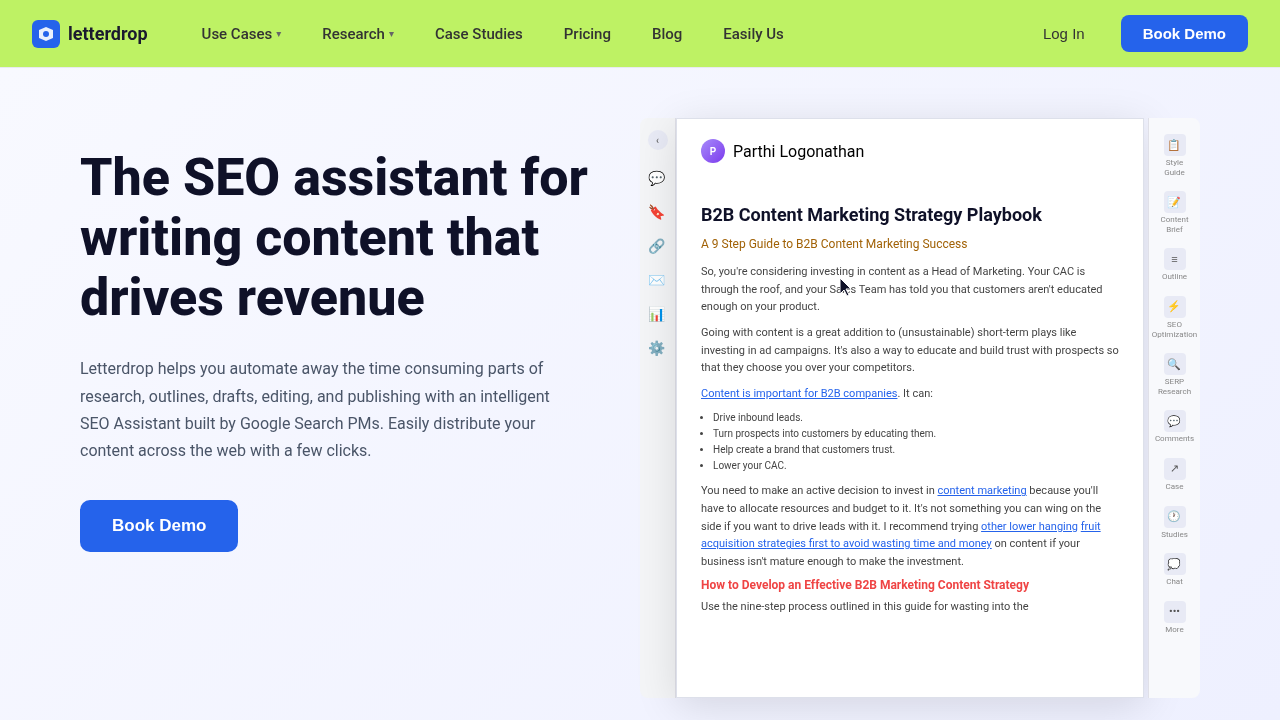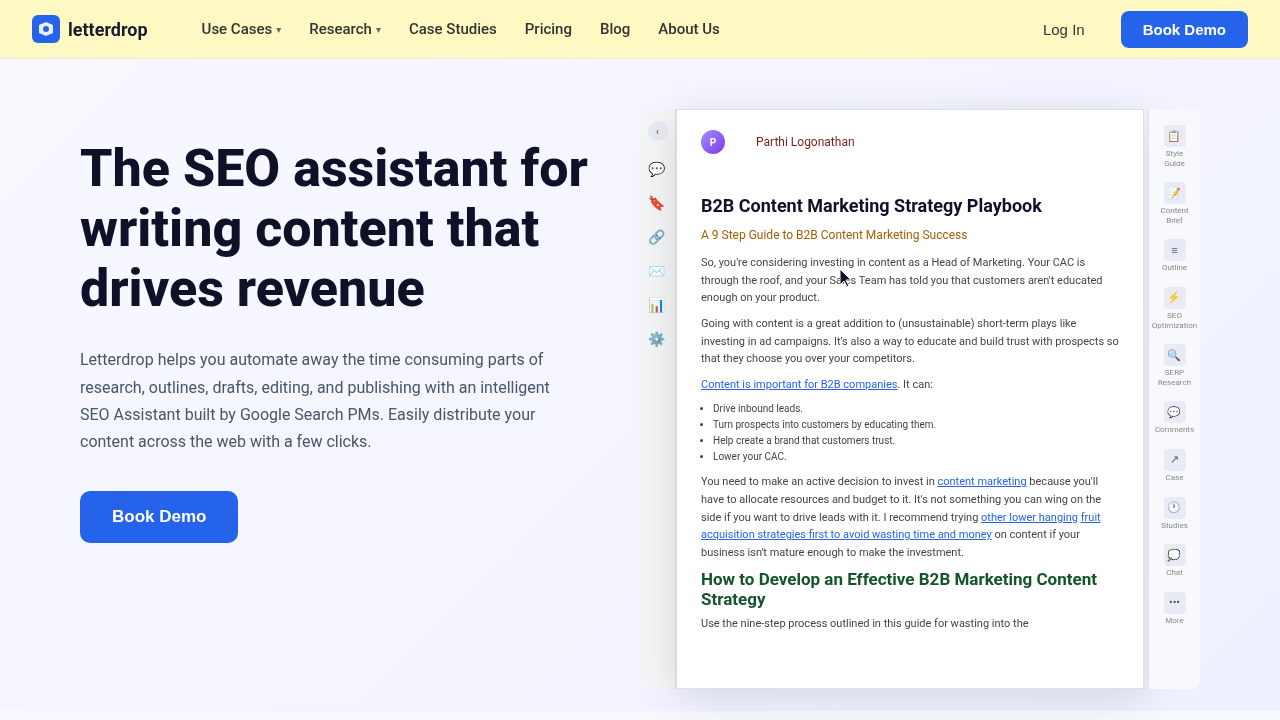--- a/index.html
+++ b/index.html
@@ -9,22 +9,22 @@
       width: 1280px;
       height: 720px;
       overflow: hidden;
     }
 
     
     nav {
       display: flex;
       align-items: center;
       padding: 0 32px;
-      height: 59px;
-      background: #fef9c3;
+      height: 68px;
+      background: #bef264;
       border-bottom: 1px solid #e8eaf0;
       position: relative;
       z-index: 10;
     }
     .nav-logo {
       display: flex;
       align-items: center;
       gap: 8px;
       margin-right: 40px;
       text-decoration: none;
@@ -34,21 +34,21 @@
       height: 28px;
     }
     .logo-text {
       font-size: 18px;
       font-weight: 700;
       color: #1a1a2e;
     }
     .nav-links {
       display: flex;
       align-items: center;
-      gap: 0;
+      gap: 13px;
       flex: 1;
     }
     .nav-link {
       display: flex;
       align-items: center;
       gap: 4px;
       padding: 8px 14px;
       font-size: 15px;
       color: #333;
       text-decoration: none;
@@ -213,23 +213,22 @@
       border-radius: 50%;
       background: linear-gradient(135deg, #a78bfa, #7c3aed);
       display: flex;
       align-items: center;
       justify-content: center;
       font-size: 10px;
       color: #fff;
       font-weight: 600;
     }
     .doc-author-name {
-      font-size: 12px;
-      color: #7f1d1d;
-      margin-left: 23px;
+      font-size: 16px;
+      color: #000000;
     }
 
     .doc-title {
       font-size: 18px;
       font-weight: 700;
       color: #0f1128;
       line-height: 1.35;
       margin-bottom: 10px;
       margin-top: 40px;
     }
@@ -251,23 +250,23 @@
     .doc-bullet-list {
       margin: 6px 0 8px 12px;
     }
     .doc-bullet-list li {
       font-size: 10px;
       color: #444;
       line-height: 1.6;
       list-style: disc;
     }
     .doc-section-title {
-      font-size: 17px;
+      font-size: 12px;
       font-weight: 700;
-      color: #14532d;
+      color: #ef4444;
       margin-top: 3px;
       margin-bottom: 6px;
     }
 
     
     .doc-tools {
       position: absolute;
       right: 0;
       top: 0;
       width: 52px;
@@ -343,21 +342,21 @@
     <a class="nav-link">
       <span>Case Studies</span>
     </a>
     <a class="nav-link">
       <span>Pricing</span>
     </a>
     <a class="nav-link">
       <span>Blog</span>
     </a>
     <a class="nav-link">
-      <span>About Us</span>
+      <span>Easily Us</span>
     </a>
   </div>
 
   <div class="nav-right">
     <button class="btn-login">Log In</button>
     <button class="btn-book-demo-nav">Book Demo</button>
   </div>
 </nav>
 
 <section class="hero">

